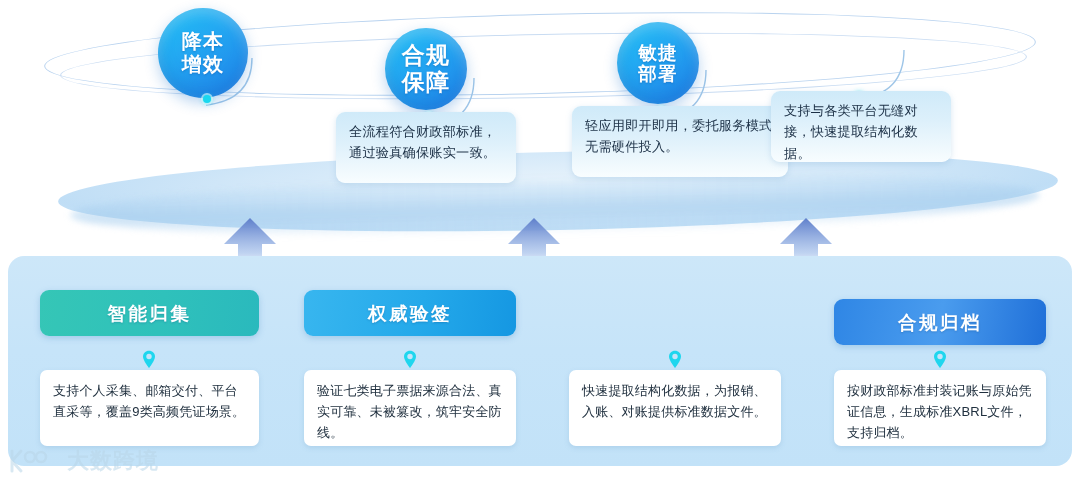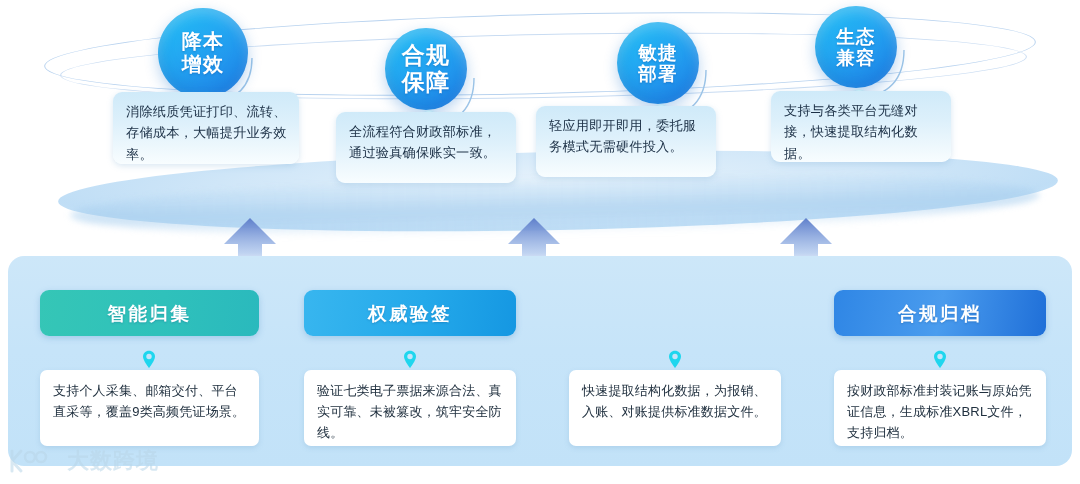--- a/index.html
+++ b/index.html
@@ -84,21 +84,21 @@
     border-radius:9px;
     display:flex;align-items:center;justify-content:center;
     color:#fff;font-size:18.5px;font-weight:700;letter-spacing:2.5px;
     text-shadow:0 1px 2px rgba(0,60,120,.25);
     box-shadow:0 2px 6px rgba(60,130,190,.28);
     box-sizing:border-box;
   }
   .t1{background:linear-gradient(100deg,#35c6b6 0%,#2fc1bb 55%,#2ab9bd 100%);}
   .t2{background:linear-gradient(100deg,#38b6ef 0%,#24a9ea 55%,#1597e2 100%);}
   .t3{background:linear-gradient(100deg,#2f7fe0 0%,#2f8ae8 48%,#1d6fd6 100%);}
-  .t4{background:linear-gradient(100deg,#2f86e5 0%,#4a9cee 50%,#1f6fd8 100%);}
+  .t4{background:linear-gradient(100deg,#2f86e5 0%,#4a9cee 50%,#1f6fd8 100%);margin-top:9px;}
 
   .pin{position:absolute;top:94px;width:14px;height:19px;}
 
   .step-body{
     position:absolute;left:0;top:114px;width:100%;
     background:#ffffff;border-radius:7px;
     box-shadow:0 2px 5px rgba(110,160,200,.25);
     color:#20303f;font-size:13px;line-height:1.62;
     padding:10px 12px 11px 13px;box-sizing:border-box;
     letter-spacing:.2px;
@@ -139,40 +139,35 @@
     </svg>
     <svg class="conn-arc" style="left:838px;top:50px;" width="70" height="54" viewBox="0 0 70 54">
       <path d="M66 0 C 66 32, 48 46, 20 49" fill="none" stroke="#9fc6e8" stroke-width="1.4"></path>
     </svg>
 
     <div class="bubble" style="left:158px;top:8px;width:90px;height:90px;font-size:20px;">
       <span>降本</span>
       <span>增效</span>
     </div>
     <div class="dot" style="left:203px;top:95px;"></div>
-    <div class="desc-card" style="left:113px;top:92px;width:186px;height:72px;">消除纸质凭证打印、流转、存储成本，大幅提升业务效率。</div>
 
     <div class="bubble" style="left:385px;top:28px;width:82px;height:82px;font-size:23px;">
       <span>合规</span>
       <span>保障</span>
     </div>
     <div class="dot" style="left:425px;top:113px;"></div>
     <div class="desc-card" style="left:336px;top:112px;width:180px;height:71px;">全流程符合财政部标准，通过验真确保账实一致。</div>
 
     <div class="bubble" style="left:617px;top:22px;width:82px;height:82px;font-size:18.5px;">
       <span>敏捷</span>
       <span>部署</span>
     </div>
     <div class="dot" style="left:657px;top:107px;"></div>
-    <div class="desc-card" style="left:536px;top:106px;width:180px;height:71px;">轻应用即开即用，委托服务模式无需硬件投入。</div>
-
-    <div class="bubble" style="left:815px;top:6px;width:82px;height:82px;font-size:18.5px;">
-      <span>生态</span>
-      <span>兼容</span>
-    </div>
+    <div class="desc-card" style="left:572px;top:106px;width:216px;height:71px;">轻应用即开即用，委托服务模式无需硬件投入。</div>
+
     <div class="dot" style="left:855px;top:92px;"></div>
     <div class="desc-card" style="left:771px;top:91px;width:180px;height:71px;">支持与各类平台无缝对接，快速提取结构化数据。</div>
   </div>
 
   <svg class="up-arrow" style="left:222px;top:216px;" viewBox="0 0 56 66">
     <defs>
       <linearGradient id="ag1" x1="0" y1="1" x2="0" y2="0">
         <stop offset="0%" stop-color="#ffffff" stop-opacity="0.05"></stop>
         <stop offset="45%" stop-color="#aac4ec" stop-opacity="0.75"></stop>
         <stop offset="100%" stop-color="#5f7fcb" stop-opacity="1"></stop>

